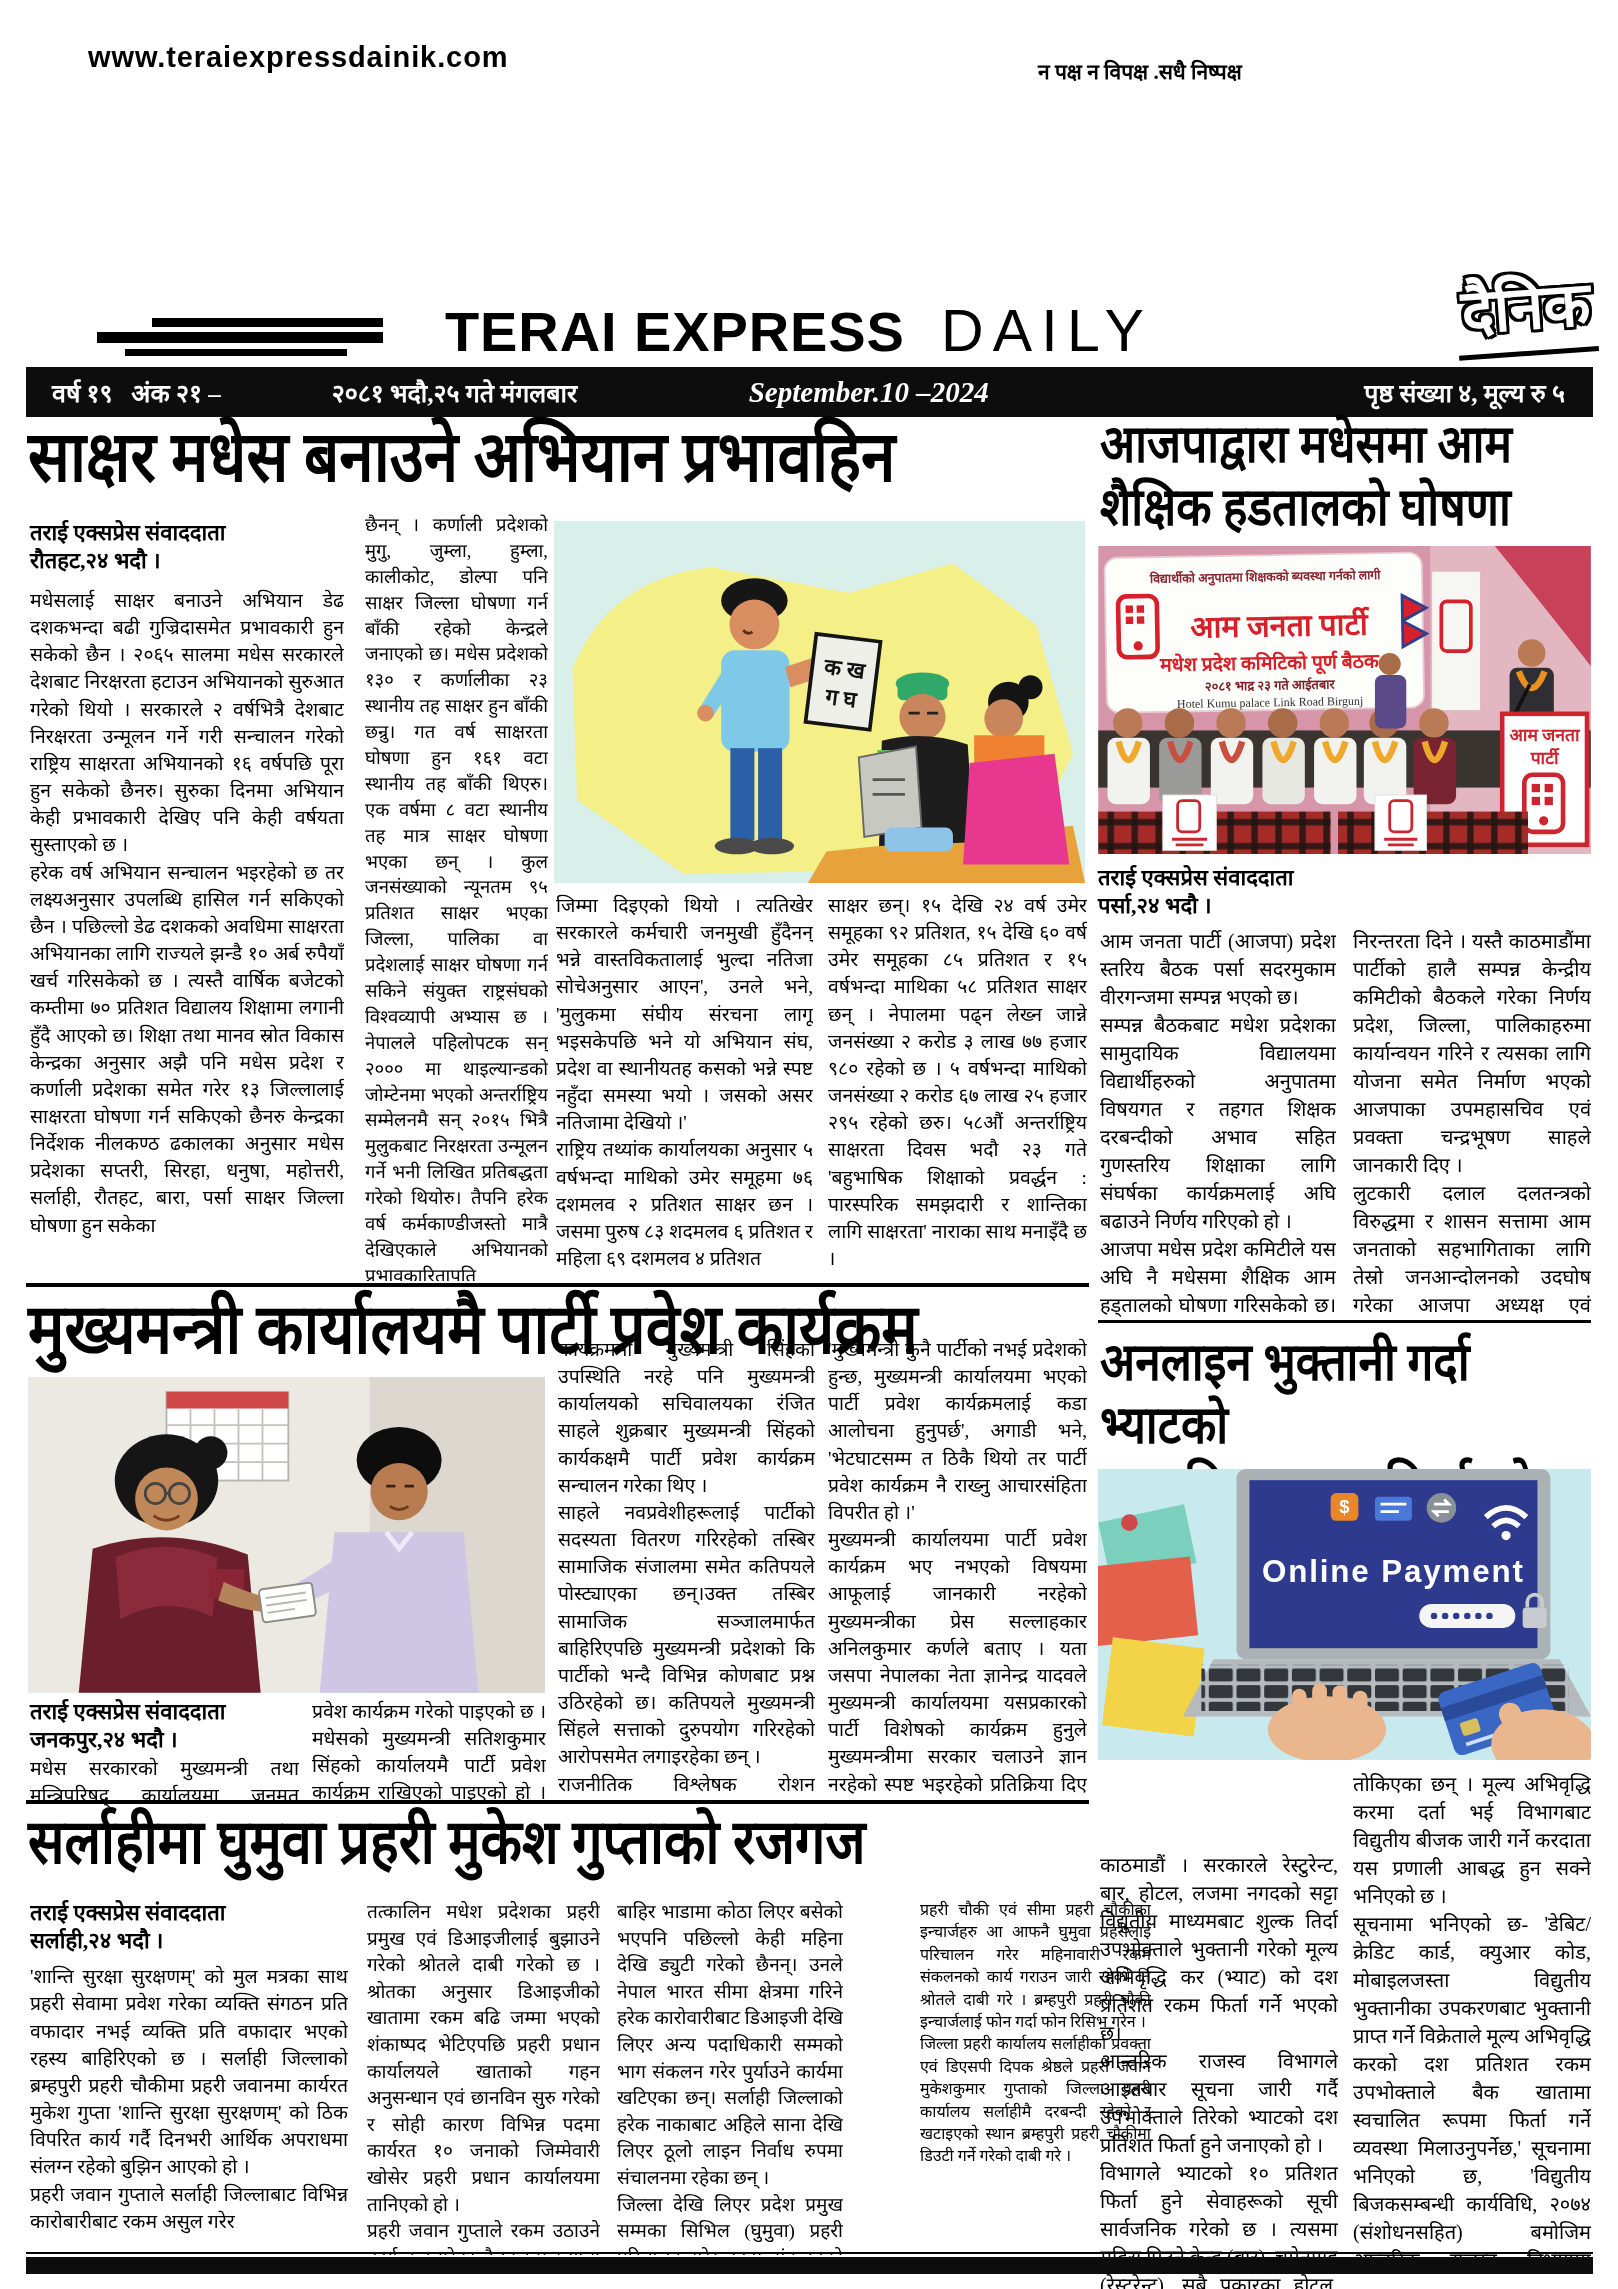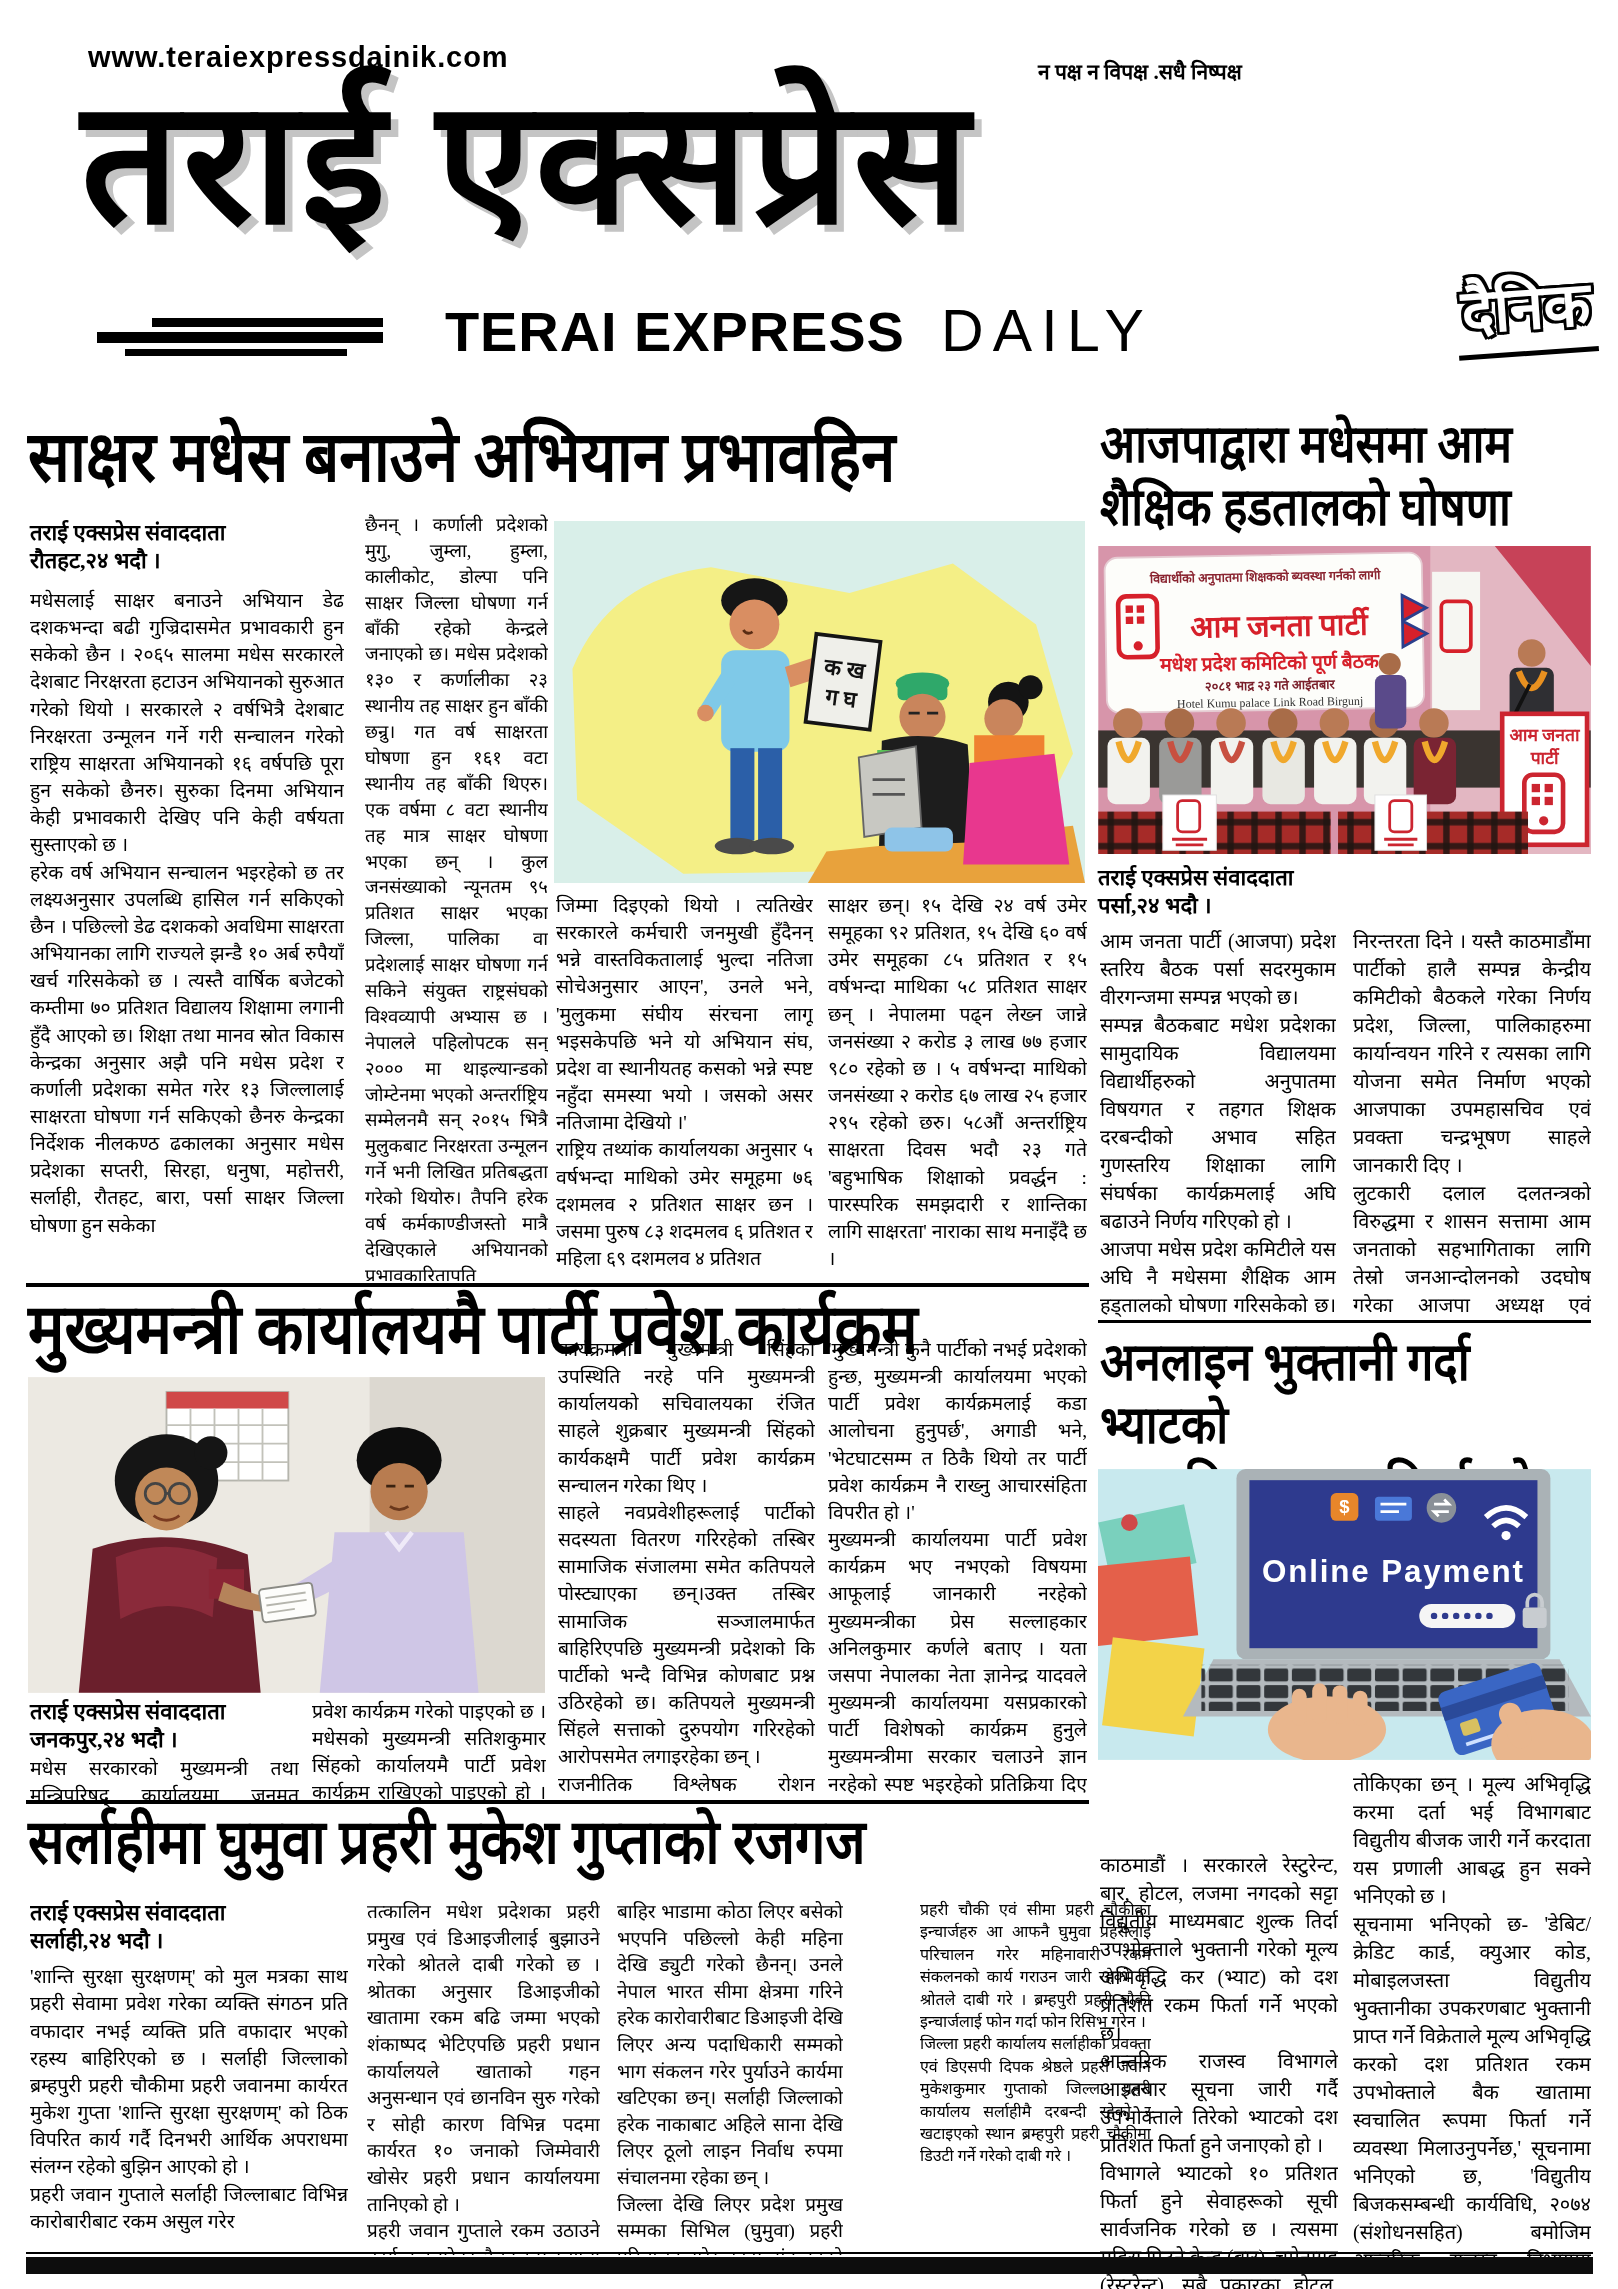--- a/index.html
+++ b/index.html
@@ -16,33 +16,38 @@
   .sans{font-family:"Liberation Sans",sans-serif;}
   .outline-txt{color:#fff;text-shadow:-2.8px -2.8px 0 #000,2.8px -2.8px 0 #000,-2.8px 2.8px 0 #000,2.8px 2.8px 0 #000,0 -2.8px 0 #000,0 2.8px 0 #000,-2.8px 0 0 #000,2.8px 0 0 #000;}
 </style>
 </head>
 <body>
 
 <div id="page">
 
   <div class="abs sans" style="left:88px;top:41px;font-size:29px;font-weight:bold;letter-spacing:0.9px;">www.teraiexpressdainik.com</div>
   <div class="abs" style="left:1038px;top:57px;font-size:21px;font-weight:bold;">न पक्ष न विपक्ष .सधै निष्पक्ष</div>
-  <div class="abs" style="left:81px;top:48px;width:1495px;font-size:172px;font-weight:900;line-height:1.35;white-space:nowrap;letter-spacing:3.7px;text-shadow:7.4px 7.4px 0 #c4c4c4;">तराई एक्सप्रेस</div>
 
   <div class="abs" style="left:97px;top:314px;width:286px;height:44px;">
     <div style="height:9.2px;background:#000;margin:3.7px 0 0 55px;width:231px;"></div>
     <div style="height:11px;background:#000;margin:5.5px 0 0 0;width:286px;"></div>
     <div style="height:7.4px;background:#000;margin:5.5px 0 0 28px;width:222px;"></div>
   </div>
   <div class="abs sans" style="left:401px;top:297px;white-space:nowrap;">
     <span style="font-size:56px;font-weight:900;letter-spacing:0.9px;margin-left:44px;">TERAI EXPRESS</span>
     <span style="font-size:59px;font-weight:400;letter-spacing:9.2px;margin-left:32px;">DAILY</span>
   </div>
   <div class="abs outline-txt" style="left:1456px;top:264px;font-size:61px;font-weight:900;transform:rotate(-4deg);border-bottom:5.5px solid #000;padding:0 5.5px 3.7px 5.5px;">दैनिक</div>
 
+  <div class="abs bar" style="left:26px;top:367px;width:1567px;height:50px;display:flex;align-items:center;color:#fff;font-weight:bold;">
+    <span style="font-size:25px;margin-left:26px;white-space:pre;">वर्ष १९   अंक २१ –</span>
+    <span style="font-size:25px;margin-left:111px;">२०८१ भदौ,२५ गते मंगलबार</span>
+    <span style="font-size:29px;font-style:italic;margin:0 auto;transform:translateX(-102px);">September.10 –2024</span>
+    <span style="font-size:25px;margin-right:28px;">पृष्ठ संख्या ४, मूल्य रु ५</span>
+  </div>
 
   <div class="abs hl stretch" style="left:28px;top:421px;width:1061px;font-size:62px;">साक्षर मधेस बनाउने अभियान प्रभावहिन</div>
 
   <div class="abs by" style="left:30px;top:519px;width:314px;">तराई एक्सप्रेस संवाददाता
 रौतहट,२४ भदौ ।</div>
   <div class="abs bt" style="left:30px;top:587px;width:314px;height:694px;">मधेसलाई साक्षर बनाउने अभियान डेढ दशकभन्दा बढी गुज्रिदासमेत प्रभावकारी हुन सकेको छैन । २०६५ सालमा मधेस सरकारले देशबाट निरक्षरता हटाउन अभियानको सुरुआत गरेको थियो । सरकारले २ वर्षभित्रै देशबाट निरक्षरता उन्मूलन गर्ने गरी सन्चालन गरेको राष्ट्रिय साक्षरता अभियानको १६ वर्षपछि पूरा हुन सकेको छैनरु। सुरुका दिनमा अभियान केही प्रभावकारी देखिए पनि केही वर्षयता सुस्ताएको छ ।
 हरेक वर्ष अभियान सन्चालन भइरहेको छ तर लक्ष्यअनुसार उपलब्धि हासिल गर्न सकिएको छैन । पछिल्लो डेढ दशकको अवधिमा साक्षरता अभियानका लागि राज्यले झन्डै १० अर्ब रुपैयाँ खर्च गरिसकेको छ । त्यस्तै वार्षिक बजेटको कम्तीमा ७० प्रतिशत विद्यालय शिक्षामा लगानी हुँदै आएको छ। शिक्षा तथा मानव स्रोत विकास केन्द्रका अनुसार अझै पनि मधेस प्रदेश र कर्णाली प्रदेशका समेत गरेर १३ जिल्लालाई साक्षरता घोषणा गर्न सकिएको छैनरु केन्द्रका निर्देशक नीलकण्ठ ढकालका अनुसार मधेस प्रदेशका सप्तरी, सिरहा, धनुषा, महोत्तरी, सर्लाही, रौतहट, बारा, पर्सा साक्षर जिल्ला घोषणा हुन सकेका</div>
   <div class="abs bt" style="left:365px;top:513px;width:183px;height:768px;font-size:18.5px;">छैनन् । कर्णाली प्रदेशको मुगु, जुम्ला, हुम्ला, कालीकोट, डोल्पा पनि साक्षर जिल्ला घोषणा गर्न बाँकी रहेको केन्द्रले जनाएको छ। मधेस प्रदेशको १३० र कर्णालीका २३ स्थानीय तह साक्षर हुन बाँकी छन्रु। गत वर्ष साक्षरता घोषणा हुन १६१ वटा स्थानीय तह बाँकी थिएरु। एक वर्षमा ८ वटा स्थानीय तह मात्र साक्षर घोषणा भएका छन् । कुल जनसंख्याको न्यूनतम ९५ प्रतिशत साक्षर भएका जिल्ला, पालिका वा प्रदेशलाई साक्षर घोषणा गर्न सकिने संयुक्त राष्ट्रसंघको विश्वव्यापी अभ्यास छ । नेपालले पहिलोपटक सन् २००० मा थाइल्यान्डको जोम्टेनमा भएको अन्तर्राष्ट्रिय सम्मेलनमै सन् २०१५ भित्रै मुलुकबाट निरक्षरता उन्मूलन गर्ने भनी लिखित प्रतिबद्धता गरेको थियोरु। तैपनि हरेक वर्ष कर्मकाण्डीजस्तो मात्रै देखिएकाले अभियानको प्रभावकारितापृति सरोकारवाला नै विश्वस्त हुन सकेका छैनन् ।
 शिक्षाविद् प्राडा विद्यानाथ कोइरालाले नागरिकलाई साक्षर तुल्याउने जिम्मेवारी कसको भन्ने स्पष्ट नहुँदा अभियान अपेक्षित सफल हुन नसकेको बताए । 'मुलुक संघीय संरचनामा जानुअघि यो अभियान कर्मचारीलाई</div>
 

